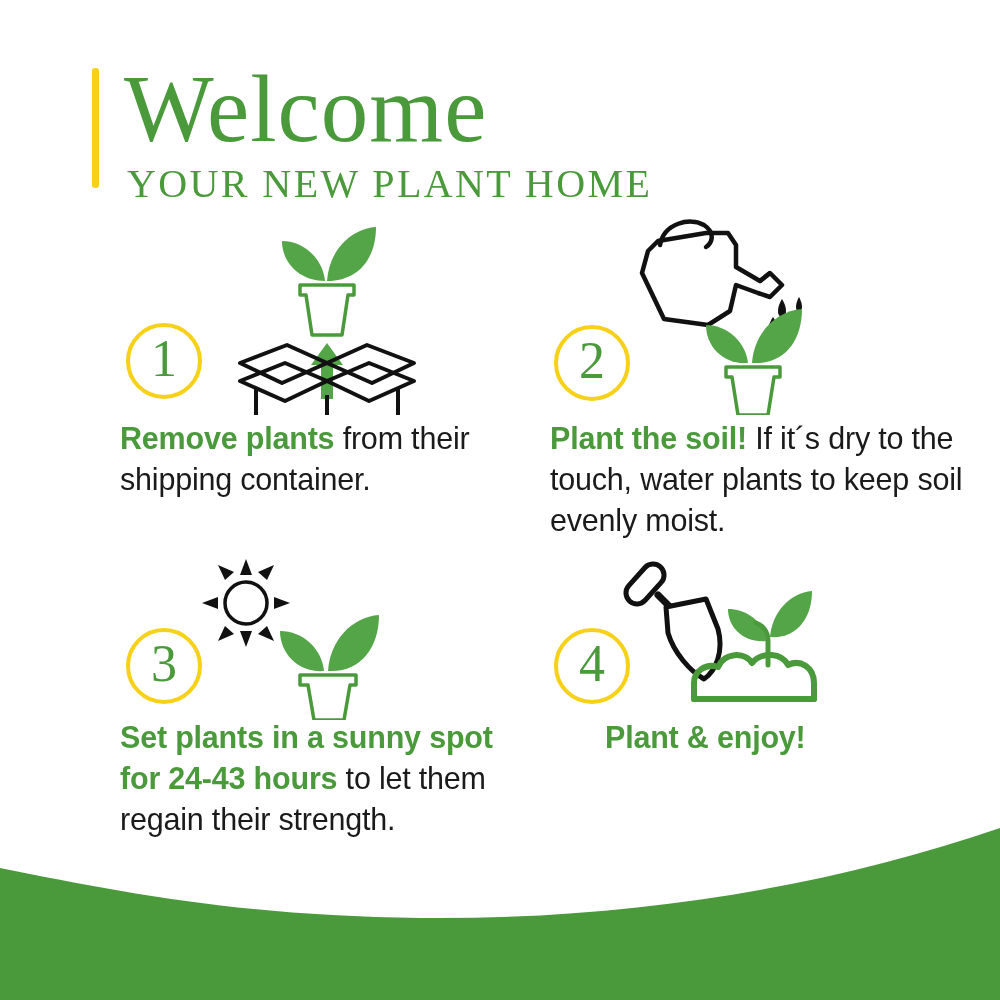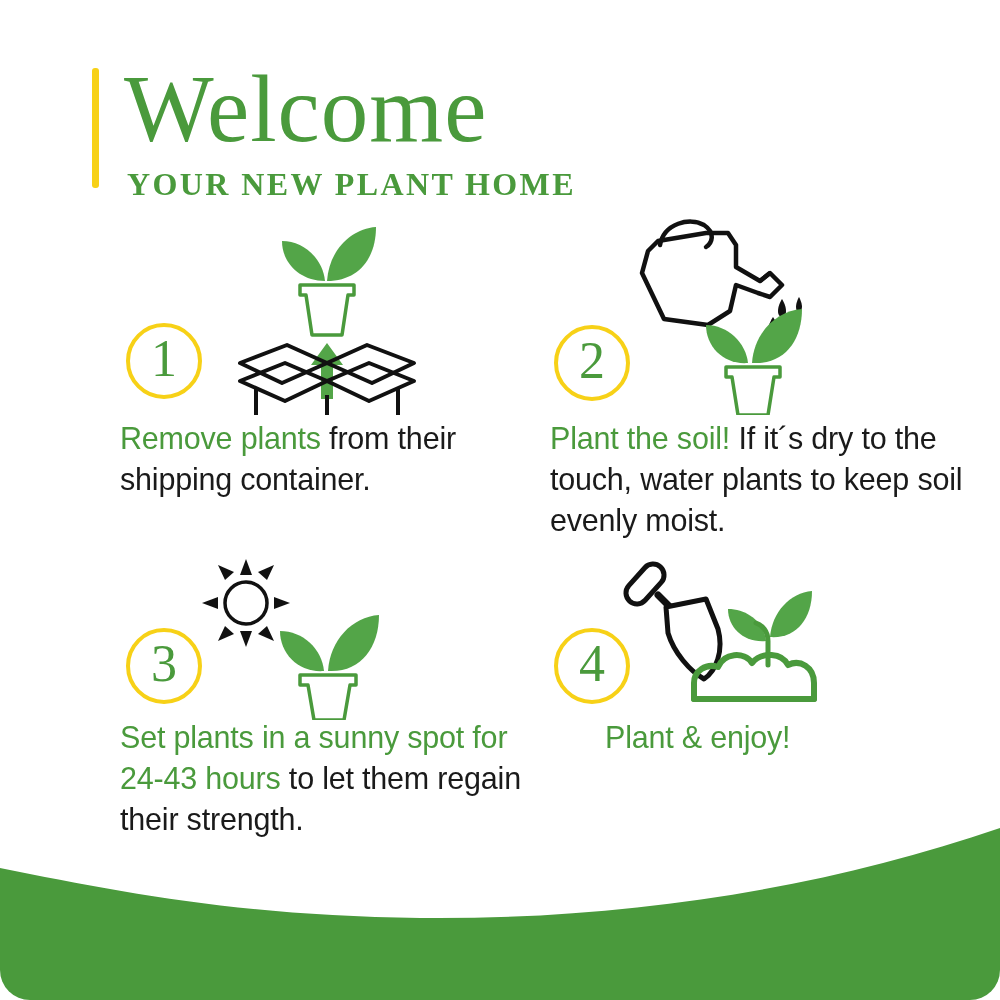--- a/index.html
+++ b/index.html
@@ -3,39 +3,39 @@
 <meta charset="utf-8">
 <style>
   html,body{margin:0;padding:0;}
   body{
     width:1000px;height:1000px;
     background:#ffffff;
     font-family:"Liberation Sans",sans-serif;
     overflow:hidden;
     position:relative;
   }
-  #page{position:relative;width:1000px;height:1000px;overflow:hidden;background:#fff;border-radius:30px;}
+  #page{position:relative;width:1000px;height:1000px;overflow:hidden;background:#fff;}
 
   
   .header{position:absolute;left:92px;top:62px;}
   .accent-bar{
     position:absolute;left:0px;top:6px;width:7px;height:120px;
     background:#F7D117;border-radius:3px;
   }
   .header-texts{position:absolute;left:32px;top:0px;}
   .title{
     font-family:"Liberation Serif",serif;
     font-size:95px;line-height:95px;
     color:#4A9A3C;font-weight:400;letter-spacing:1px;
     margin:0;white-space:nowrap;
   }
   .subtitle{
     font-family:"Liberation Serif",serif;
-    font-size:32px;line-height:34px;
-    color:#4A9A3C;font-weight:700;letter-spacing:2.4px;
+    font-size:40px;line-height:34px;
+    color:#4A9A3C;font-weight:400;letter-spacing:2.4px;
     margin:10px 0 0 3px;white-space:nowrap;
   }
 
   
   .step{position:absolute;}
   .step-1{left:120px;top:215px;width:420px;}
   .step-2{left:550px;top:215px;width:430px;}
   .step-3{left:120px;top:555px;width:420px;}
   .step-4{left:550px;top:555px;width:430px;}
 
@@ -53,21 +53,21 @@
     position:relative;top:-2px;
   }
   .icon-wrap{position:absolute;}
   .caption{
     position:absolute;
     font-family:"Liberation Sans",sans-serif;
     font-size:30.5px;line-height:41px;
     color:#1a1a1a;font-weight:400;
     letter-spacing:-0.2px;
   }
-  .caption b{color:#4A9A3C;font-weight:400;}
+  .caption b{color:#4A9A3C;font-weight:700;}
 
   
   .step-1 .badge{left:6px;top:108px;}
   .step-1 .icon-wrap{left:110px;top:0px;}
   .step-1 .caption{left:0px;top:203px;width:420px;}
 
   .step-2 .badge{left:4px;top:110px;}
   .step-2 .icon-wrap{left:70px;top:0px;}
   .step-2 .caption{left:0px;top:203px;width:430px;}
 

